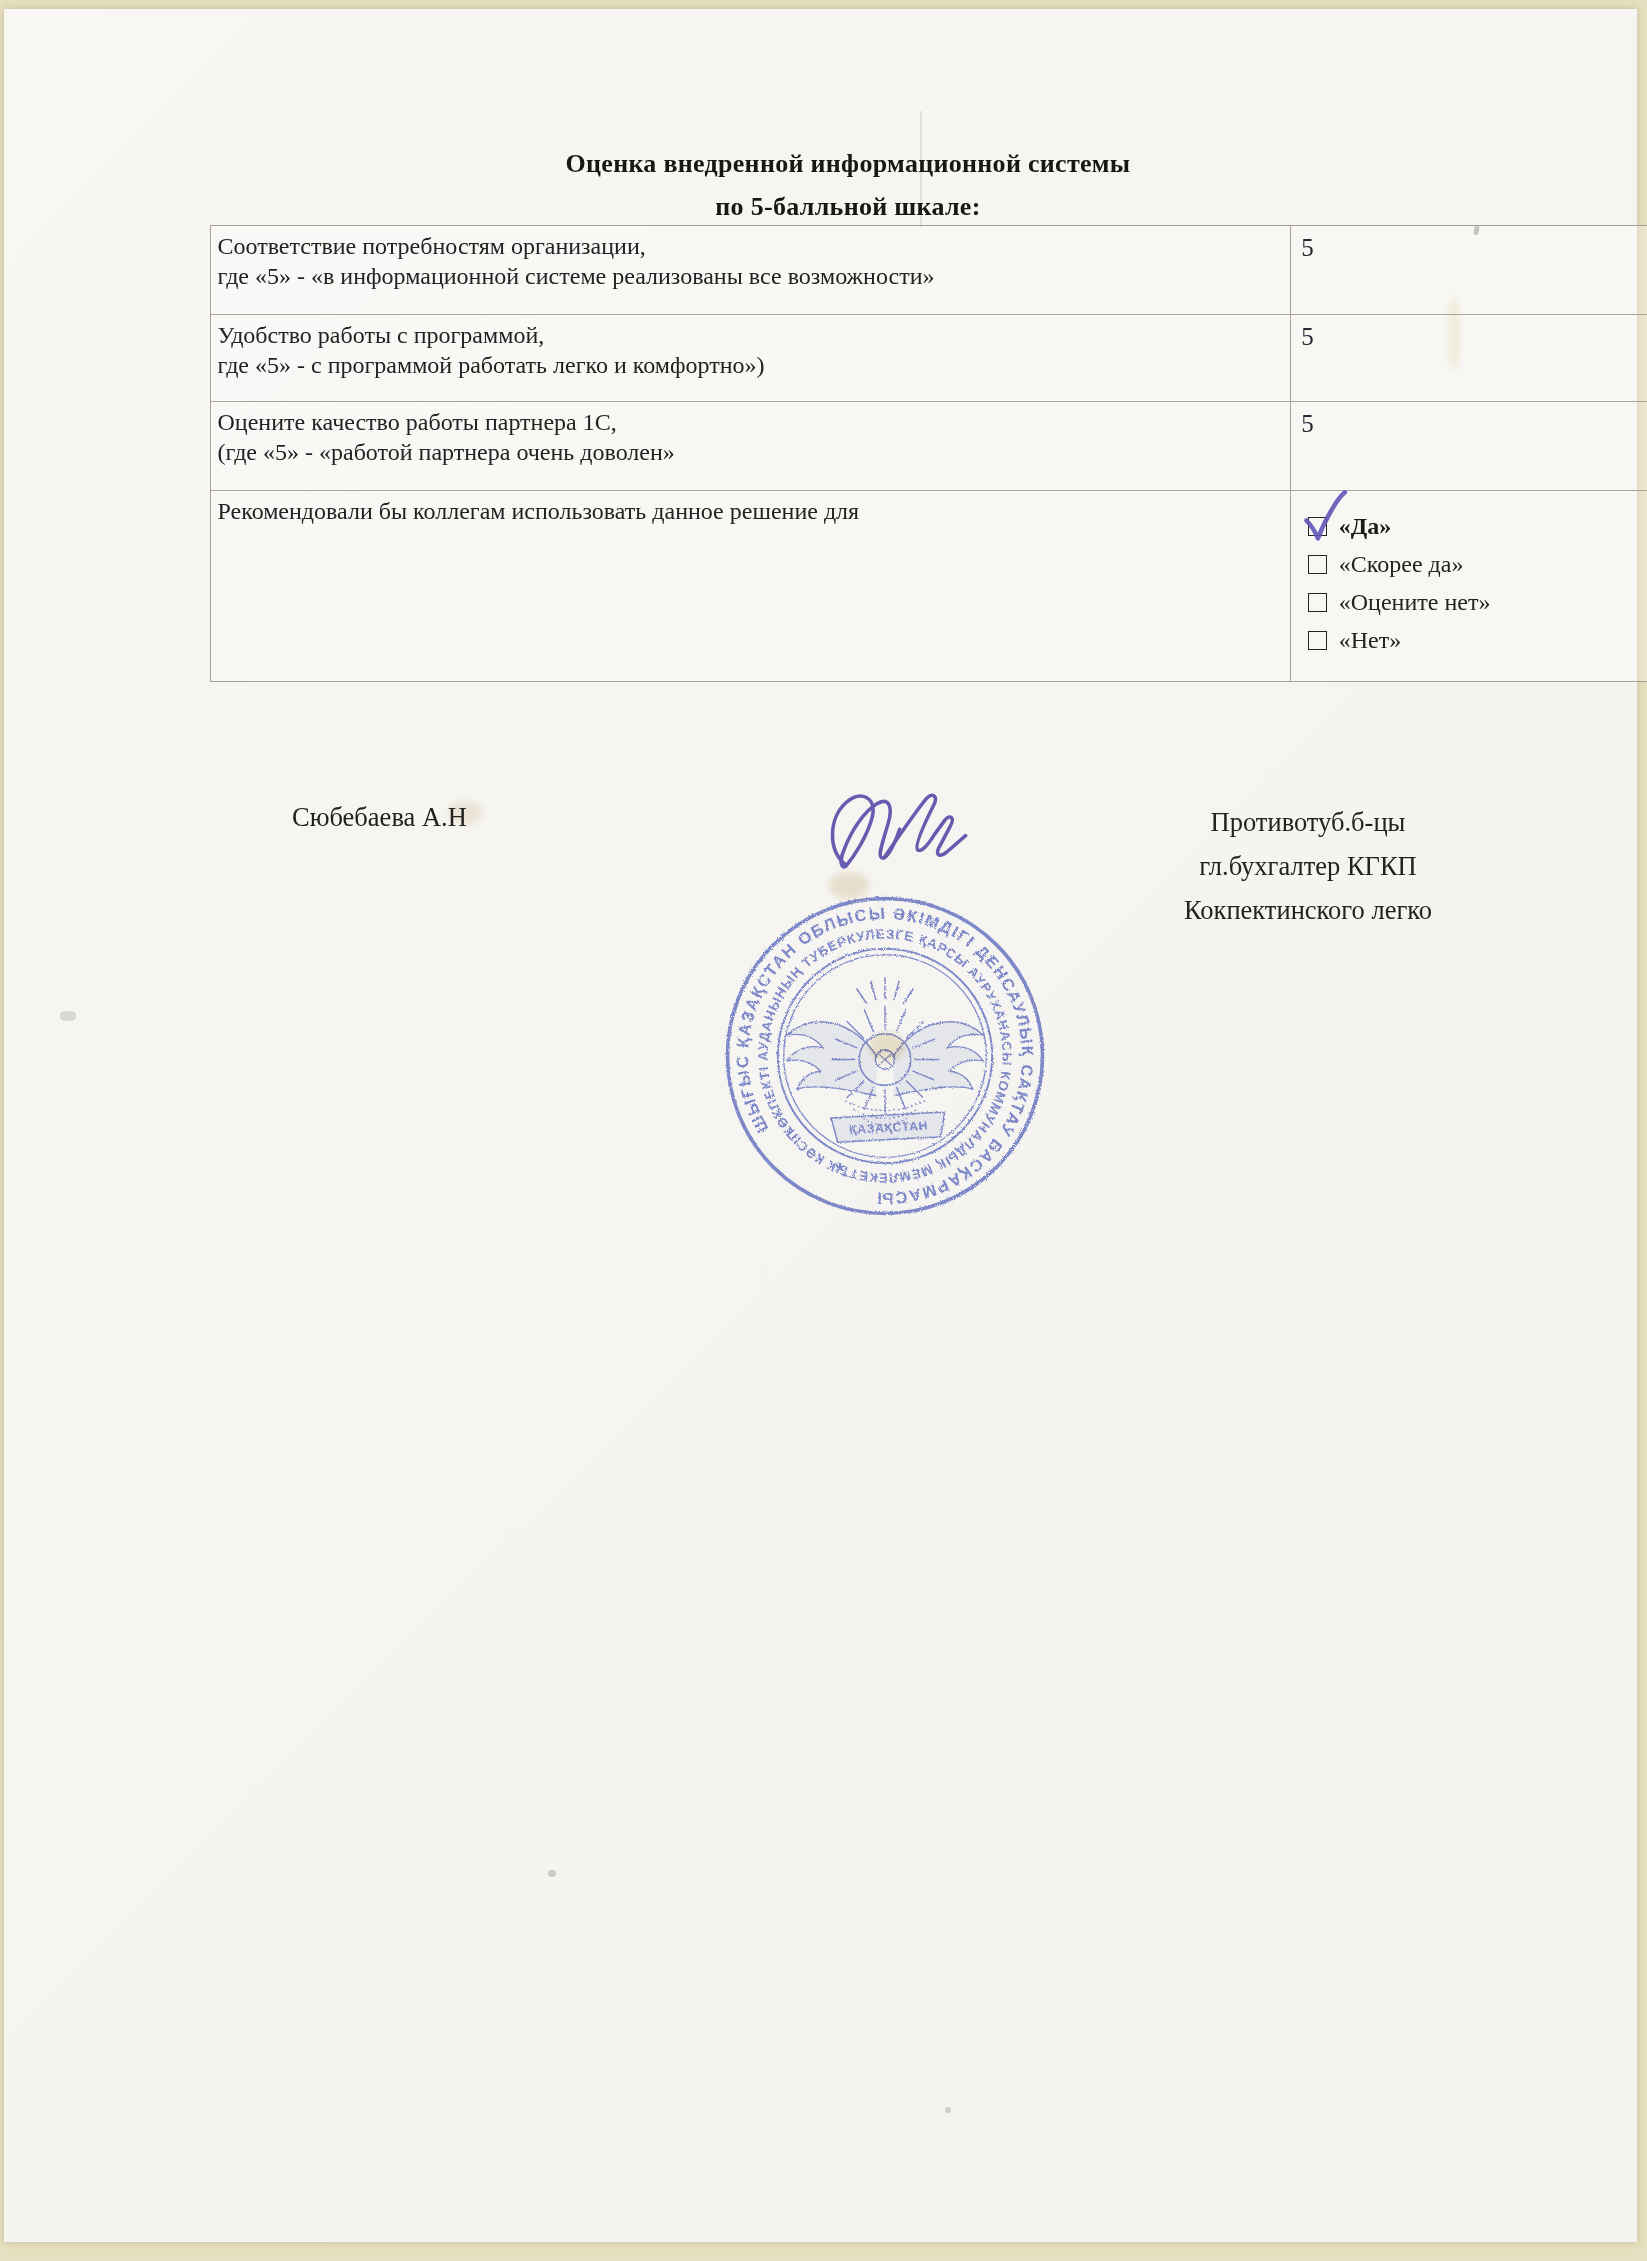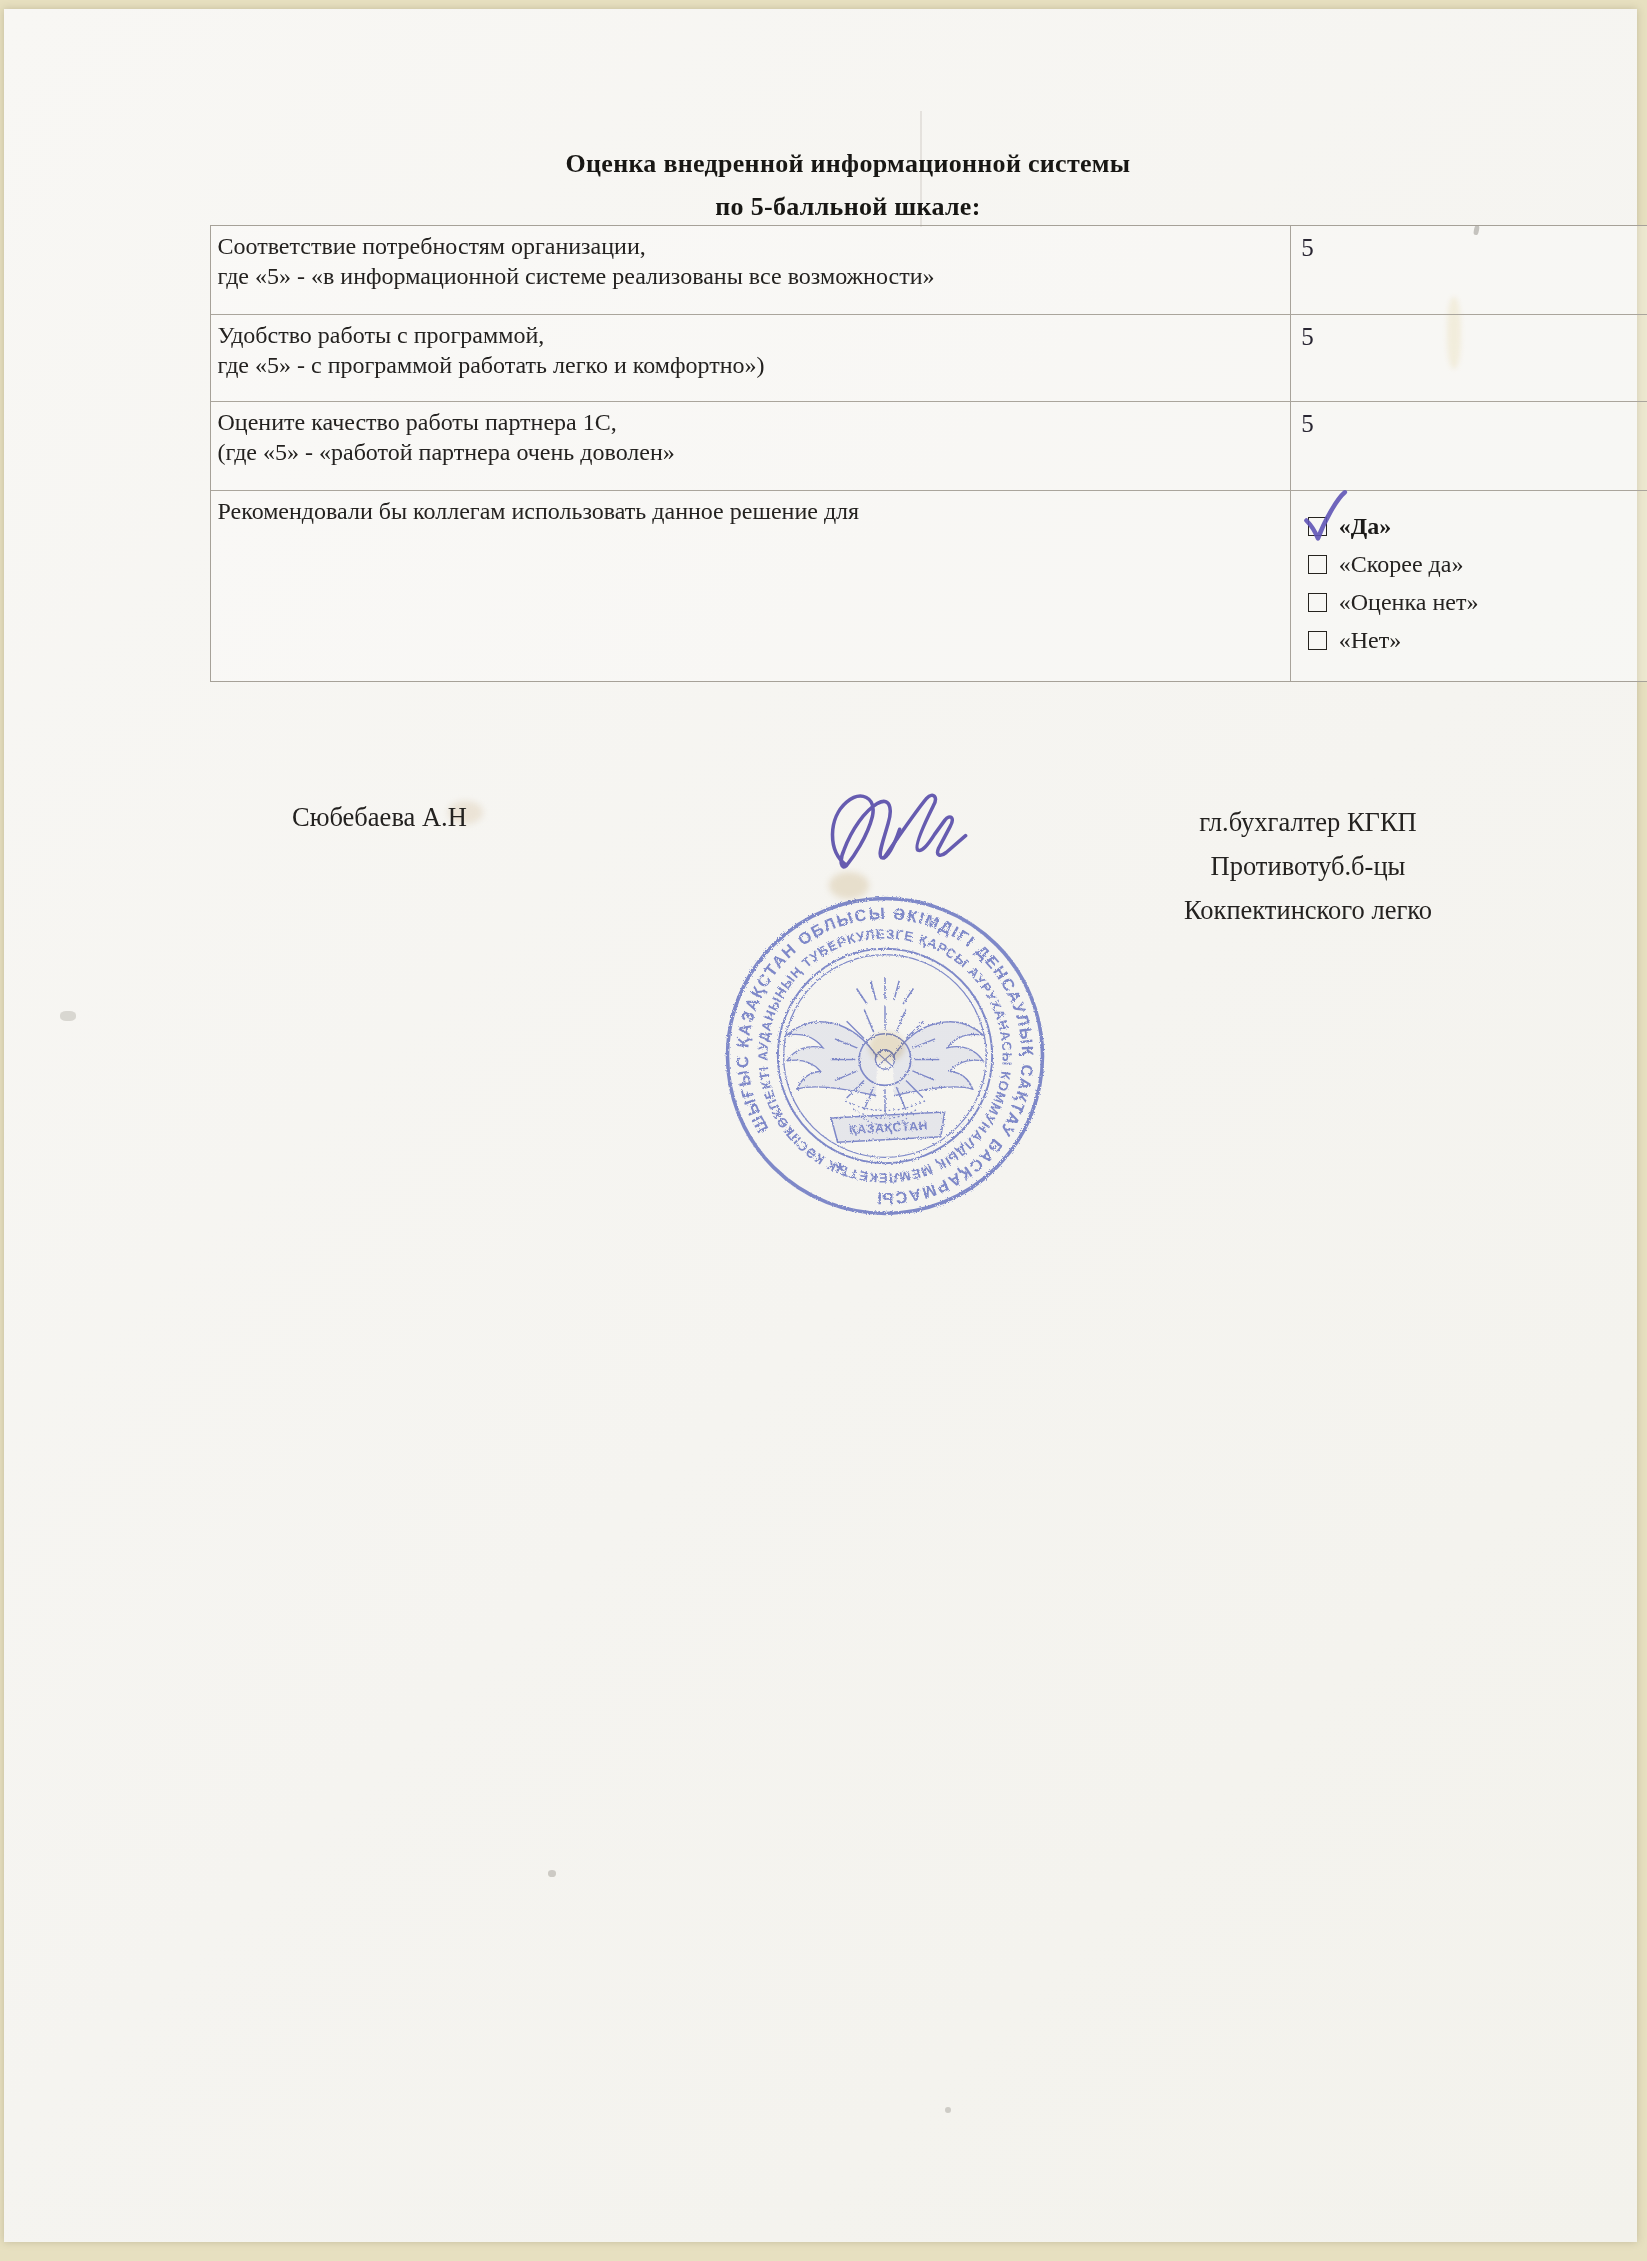--- a/index.html
+++ b/index.html
@@ -142,21 +142,21 @@
           <span class="opt-label">«Да»</span>
         </div>
 
         <div class="opt">
           <span class="box"></span>
           <span class="opt-label">«Скорее да»</span>
         </div>
 
         <div class="opt">
           <span class="box"></span>
-          <span class="opt-label">«Оценка нет»</span>
+          <span class="opt-label">«Оцените нет»</span>
         </div>
 
         <div class="opt">
           <span class="box"></span>
           <span class="opt-label">«Нет»</span>
         </div>
 
       </div>
     </div>
   </div>
@@ -165,22 +165,22 @@
 <div class="sig-name">Сюбебаева А.Н</div>
 
 <svg class="sig-svg" viewBox="0 0 235 145">
   <g fill="none" stroke="#5347a8" stroke-width="5.5" stroke-linecap="round" stroke-linejoin="round" opacity="0.88">
     <path d="M38 118 C8 96 10 44 38 20 C60 2 84 12 78 42 C70 74 48 106 38 118 C30 126 26 112 34 94 C46 62 66 34 86 22 C104 12 110 28 102 54 C94 82 86 102 92 106 C100 110 112 86 120 62"></path>
     <path d="M96 106 C122 68 150 28 162 14 C172 4 180 12 172 26 C160 50 142 88 148 94 C154 98 164 86 174 70 L190 48 C198 38 206 44 198 58 L180 92 C176 102 182 106 192 98 L222 72"></path>
   </g>
 </svg>
 
 <div class="role-block">
+  <div>Противотуб.б-цы</div>
   <div>гл.бухгалтер КГКП</div>
-  <div>Противотуб.б-цы</div>
   <div>Кокпектинского легко</div>
 </div>
 
 <svg class="stamp" viewBox="0 0 505 505">
   <defs>
     <path id="outerTextCircle" d="M 40.5 252.5 a 212 212 0 1 1 424 0 a 212 212 0 1 1 -424 0"></path>
     <path id="innerTextCircle" d="M 70.5 252.5 a 182 182 0 1 1 364 0 a 182 182 0 1 1 -364 0"></path>
     <filter id="grain">
       <feTurbulence type="fractalNoise" baseFrequency="0.55" numOctaves="2" result="n"></feTurbulence>
       <feDisplacementMap in="SourceGraphic" in2="n" scale="5"></feDisplacementMap>

